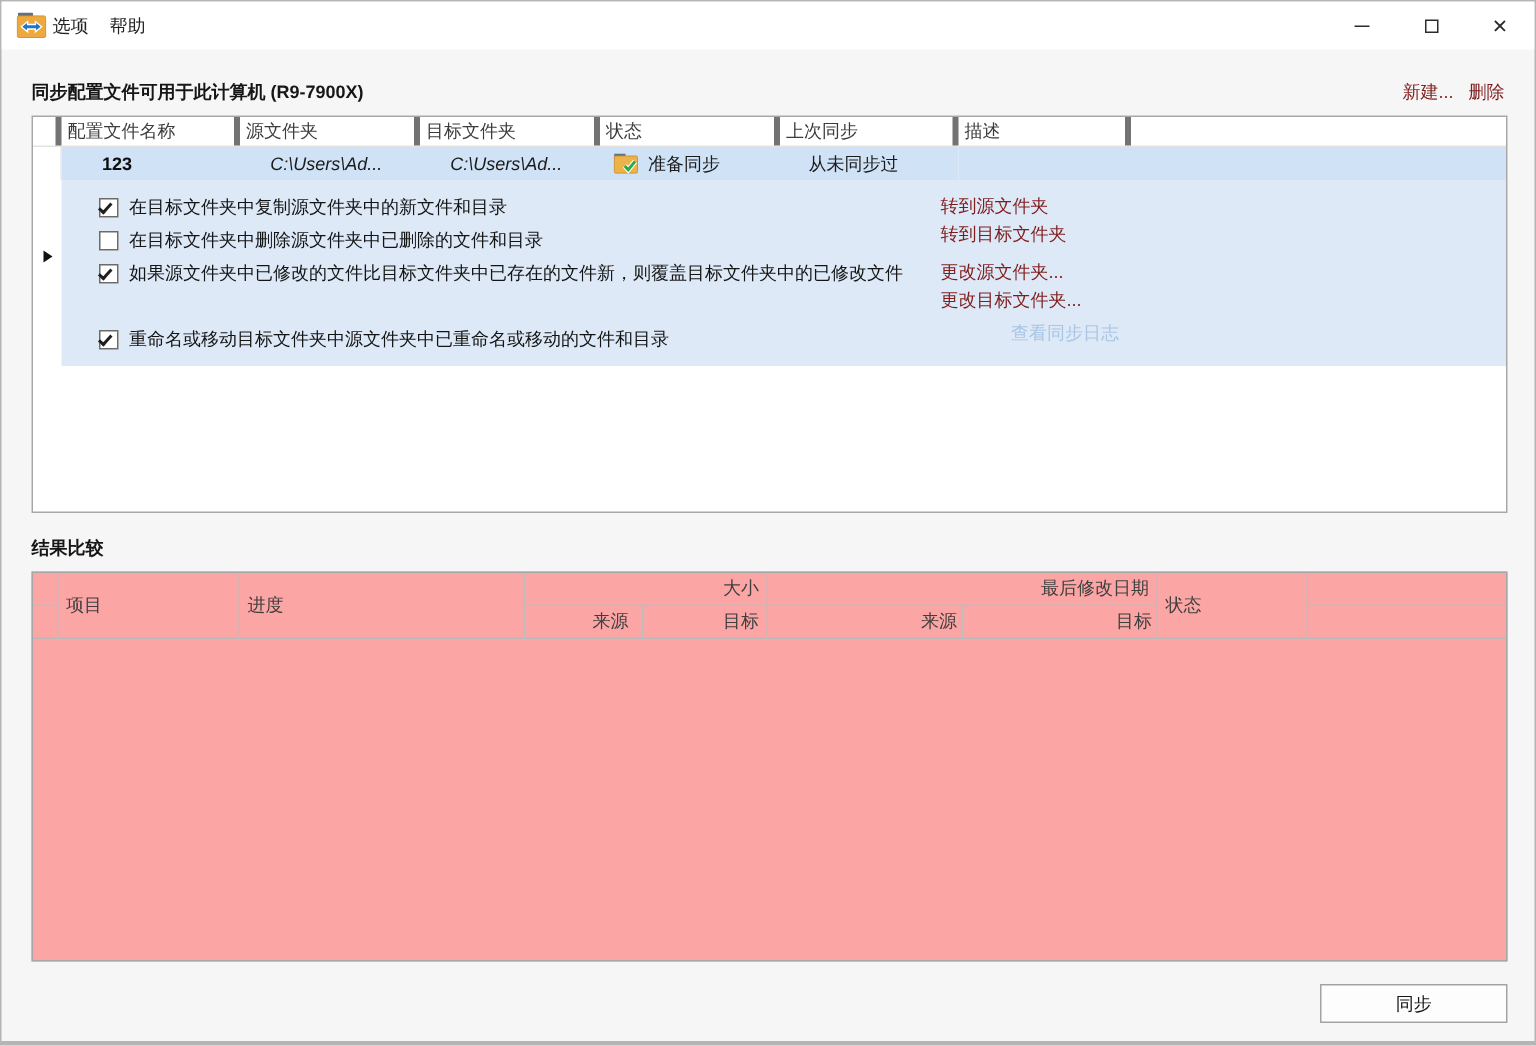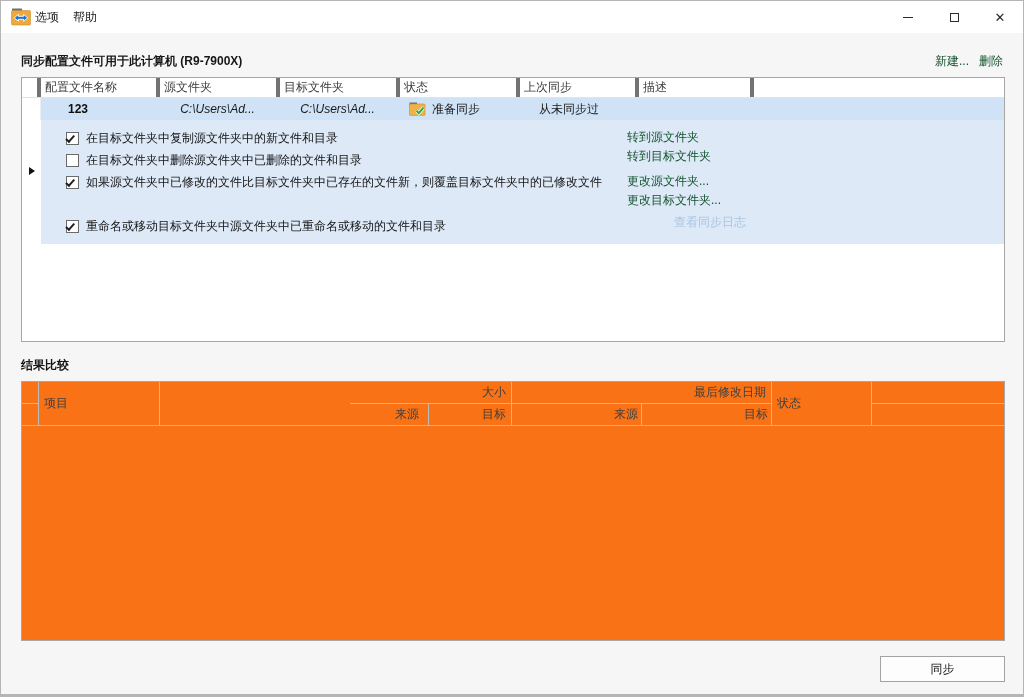--- a/index.html
+++ b/index.html
@@ -16,21 +16,21 @@
   .menu-options { left:28px; }
   .menu-help { left:66px; }
   .cap-btn { position:absolute; top:0; width:46px; height:32px; display:flex; align-items:center; justify-content:center; }
   .cap-min { right:92px; } .cap-max { right:46px; } .cap-close { right:0; }
   .glyph-min { width:10px; height:1px; background:#2b2b2b; }
   .glyph-max { width:9px; height:9px; border:1px solid #2b2b2b; }
   .glyph-close { font-size:13px; color:#2b2b2b; line-height:1; }
   
   .profiles-title { position:absolute; left:20px; top:52px; font-weight:bold; color:#161616; }
   .top-links { position:absolute; right:20px; top:52px; display:flex; gap:10px; }
-  .link { color:#14532d; cursor:pointer; }
+  .link { color:#7f1d1d; cursor:pointer; }
   .link-disabled { color:#a9c6e4; }
   
   .t1 { position:absolute; left:20px; top:76px; width:984px; height:265px; background:#fff; border:1px solid #a7a7a7; }
   .t1-header { display:flex; height:20px; border-bottom:1px solid #e3e3e3; background:#fff; }
   .t1-header .hc { height:100%; border-right:4px solid #737373; line-height:19px; padding-left:4px; color:#3c3c3c; overflow:hidden; white-space:nowrap; }
   .w-gut { width:19px; padding-left:0 !important; }
   .w-name { width:119px; } .w-src { width:120px; } .w-tgt { width:120px; }
   .w-sta { width:120px; } .w-sync { width:119px; } .w-desc { width:115px; }
   .w-fill { flex:1; border-right:none !important; }
   .t1-row { display:flex; height:22px; }
@@ -49,21 +49,21 @@
   .opt-0 { top:10px; } .opt-1 { top:32px; } .opt-2 { top:54px; } .opt-3 { top:76px; } .opt-4 { top:98px; }
   .cbox { width:13px; height:13px; background:#fff; border:1px solid #6b6b6b; position:relative; flex:0 0 13px; }
   .cbox.checked::after { content:""; position:absolute; left:2px; top:5px; width:7px; height:3px;
        border-left:2px solid #1f1f1f; border-bottom:2px solid #1f1f1f; transform:rotate(-48deg); transform-origin:left bottom; }
   .opt-label { margin-left:7px; white-space:nowrap; color:#141414; }
   .panel-links { position:absolute; left:586px; top:0; }
   .panel-link { position:absolute; white-space:nowrap; }
   .pl-0 { top:9px; } .pl-1 { top:28px; } .pl-2 { top:53px; } .pl-3 { top:72px; } .pl-4 { top:94px;margin-left:47px; }
   
   .results-title { position:absolute; left:20px; top:356px; font-weight:bold; color:#161616; }
-  .t2 { position:absolute; left:20px; top:380px; width:984px; height:260px; background:#f97316; border:1px solid #a7a7a7; }
+  .t2 { position:absolute; left:20px; top:380px; width:984px; height:260px; background:#fca5a5; border:1px solid #a7a7a7; }
   .t2-header { position:relative; height:44px; border-bottom:1px solid #b9b9b9; color:#3f3f3f; }
   .h2 { position:absolute; border-right:1px solid #bdbdbd; overflow:hidden; white-space:nowrap; }
   .h2-full { top:0; height:44px; line-height:43px; padding-left:5px; }
   .h2-top { top:0; height:22px; line-height:21px; border-bottom:1px solid #bdbdbd; text-align:right; padding-right:5px; }
   .h2-bot { top:22px; height:22px; line-height:21px; text-align:right; }
   .hx-gut-top { left:0; width:17px; top:0; height:22px; border-bottom:1px solid #bdbdbd; }
   .hx-gut-bot { left:0; width:17px; top:22px; height:22px; }
   .hx-item { left:17px; width:121px; }
   .hx-prog { left:138px; width:190px; }
   .hx-size { left:328px; width:162px; }
@@ -175,20 +175,21 @@
     </div>
   </div>
 
   <div class="results-title">结果比较</div>
 
   <div class="t2">
     <div class="t2-header">
       <div class="h2 hx-gut-top"></div>
       <div class="h2 hx-gut-bot"></div>
       <div class="h2 h2-full hx-item">项目</div>
+      <div class="h2 h2-full hx-prog">进度</div>
       <div class="h2 h2-top hx-size">大小</div>
       <div class="h2 h2-bot hx-size-src">来源</div>
       <div class="h2 h2-bot hx-size-tgt">目标</div>
       <div class="h2 h2-top hx-mod">最后修改日期</div>
       <div class="h2 h2-bot hx-mod-src">来源</div>
       <div class="h2 h2-bot hx-mod-tgt">目标</div>
       <div class="h2 h2-full hx-status">状态</div>
       <div class="h2 h2-top hx-last-top"></div>
       <div class="h2 h2-bot hx-last-bot"></div>
     </div>

